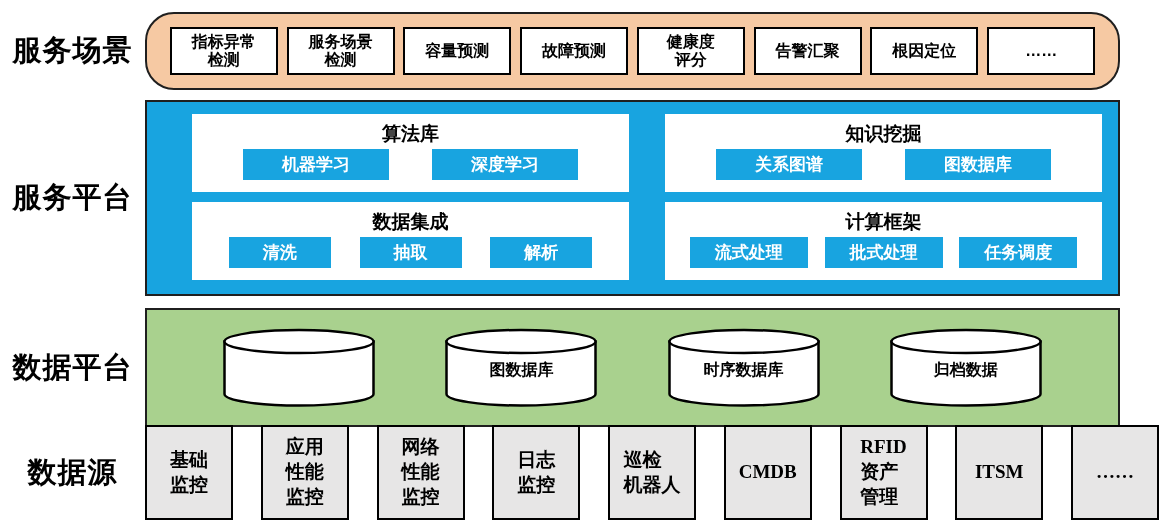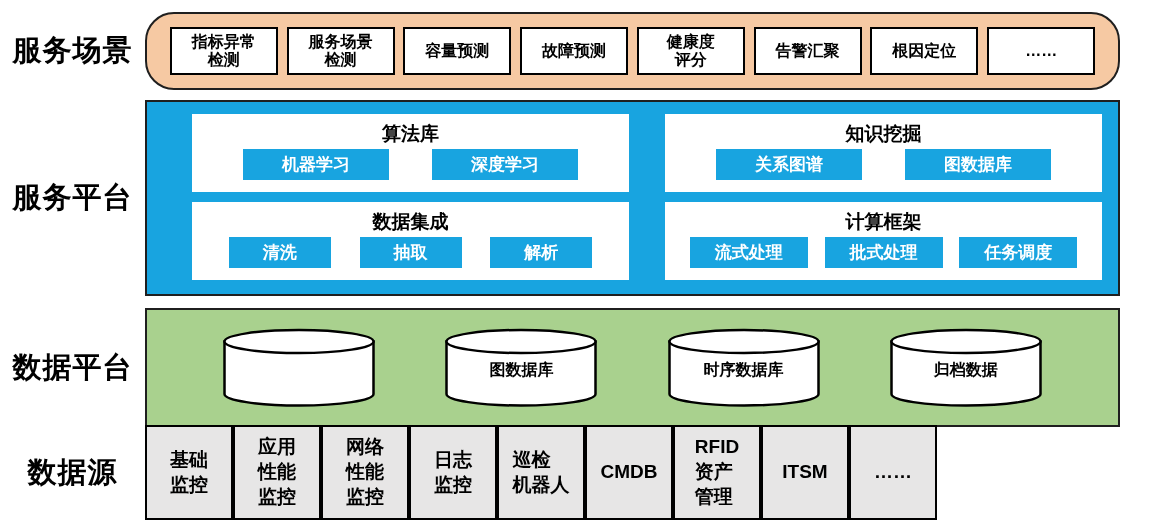--- a/index.html
+++ b/index.html
@@ -59,21 +59,21 @@
   }
   .cylinder { position:relative; width:156px; height:80px; }
   .cylinder svg { position:absolute; inset:0; display:block; }
   .cylinder .lbl {
     position:absolute; left:0; right:0; top:32px; text-align:center;
     font-size:16px; font-weight:bold;
   }
 
   
   .sources-strip {
-    flex:1; margin-right:39px; display:flex; align-items:stretch; 
+    flex:1; display:flex; align-items:stretch; justify-content:space-between;font-family:Liberation Serif, serif;
   }
   .source-box {
     width:88px; background:#E7E6E6; border:2px solid #000;
     display:flex; align-items:center; justify-content:center;
   }
   .source-box .lbl {
     font-size:19px; font-weight:bold; line-height:1.3; white-space:pre-line; text-align:left;
   }
 </style>
 </head>

